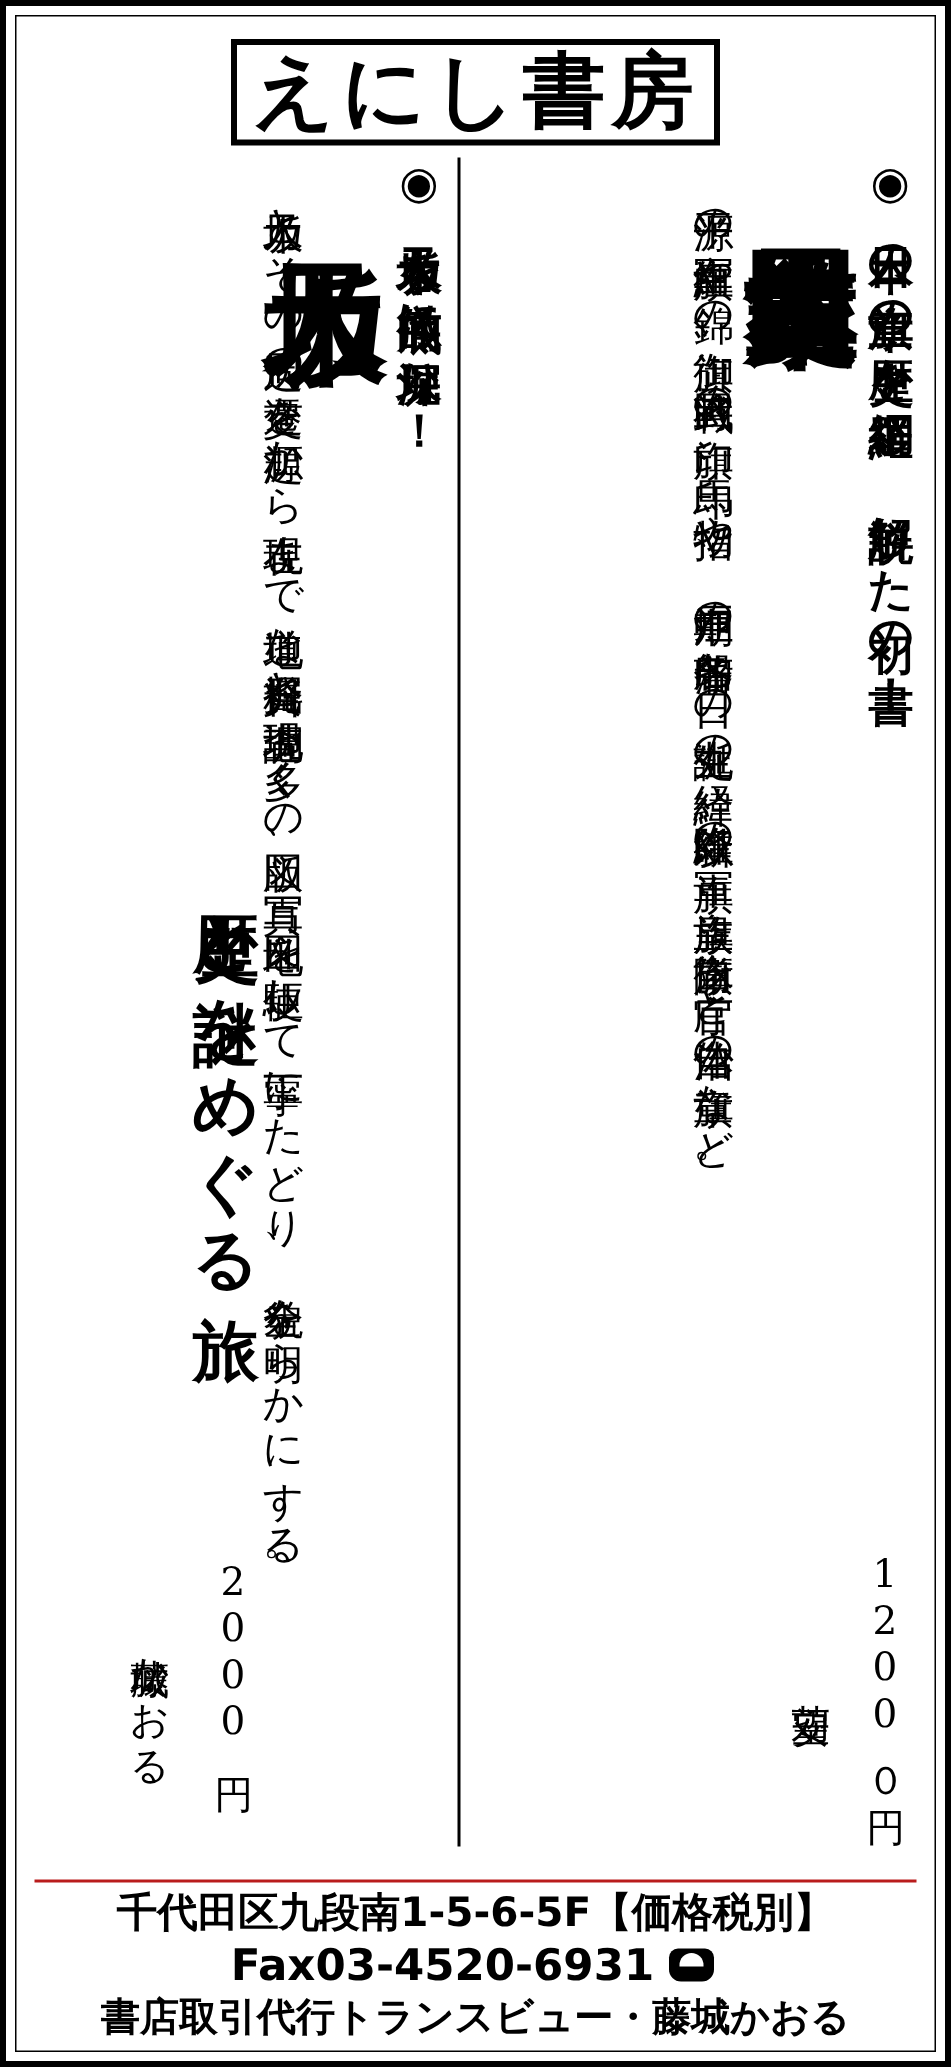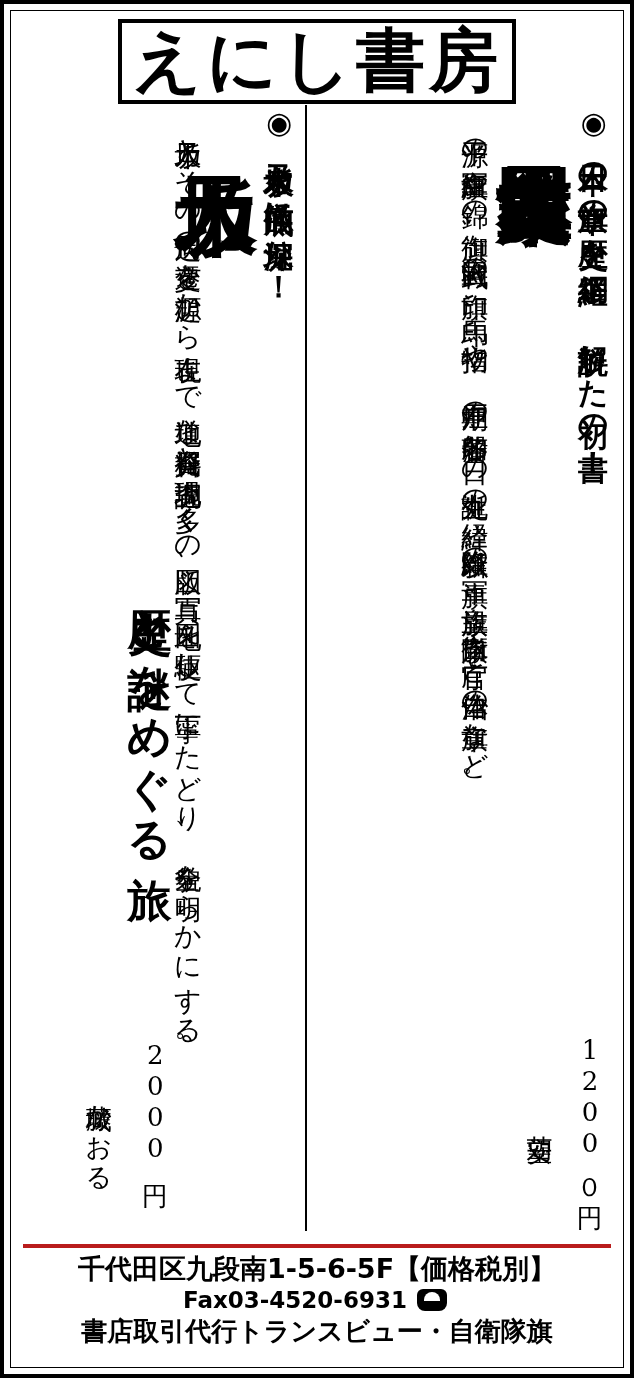--- a/index.html
+++ b/index.html
@@ -38,21 +38,21 @@
     display: flex;
     justify-content: center;
     align-items: center;
     height: 80px;
   }
   .logo {
     border: 4px solid #000;
     padding: 2px 10px 6px 10px;
     font-family: "DejaVu Serif", serif;
     font-weight: bold;
-    font-size: 69px;
+    font-size: 55px;
     line-height: 1;
     letter-spacing: 4px;
     white-space: nowrap;
   }
 
   
   .body-area {
     position: relative;
     height: 1126px;
     margin-top: 4px;
@@ -173,36 +173,36 @@
     flex-direction: row-reverse;
     height: 100%;
     align-items: flex-start;
   }
 
   
   .footer {
     position: absolute;
     left: 12px;
     right: 12px;
-    bottom: 20px;
-    border-top: 4px solid #b91c1c;
+    bottom: 6px;
+    border-top: 2px solid #b91c1c;
     padding-top: 4px;
     font-family: "DejaVu Sans", sans-serif;
   }
   .f-line {
     display: flex;
     justify-content: center;
     align-items: center;
     font-size: 27px;
     font-weight: bold;
     letter-spacing: 0px;
     line-height: 1.25;
     white-space: nowrap;
   }
-  .f-line.l2 { font-size: 23px; }
+  .f-line.l2 { font-size: 29px; }
   .f-line.l3 { font-size: 26px; }
   .tel-icon {
     display: inline-block;
     width: 30px;
     height: 22px;
     margin: 0 4px 0 10px;
     background: #000;
     border-radius: 6px 6px 8px 8px;
     position: relative;
   }
@@ -257,17 +257,17 @@
       </div>
 
     </div>
 
     <div class="footer">
       <div class="f-line l1">千代田区九段南1-5-6-5F【価格税別】</div>
       <div class="f-line l2">
         <span>Fax03-4520-6931</span>
         <span class="tel-icon"></span>
       </div>
-      <div class="f-line l3">書店取引代行トランスビュー・自衛隊旗</div>
+      <div class="f-line l3">書店取引代行トランスビュー・藤城かおる</div>
     </div>
 
   </div>
 </div>
 
 </body></html>

